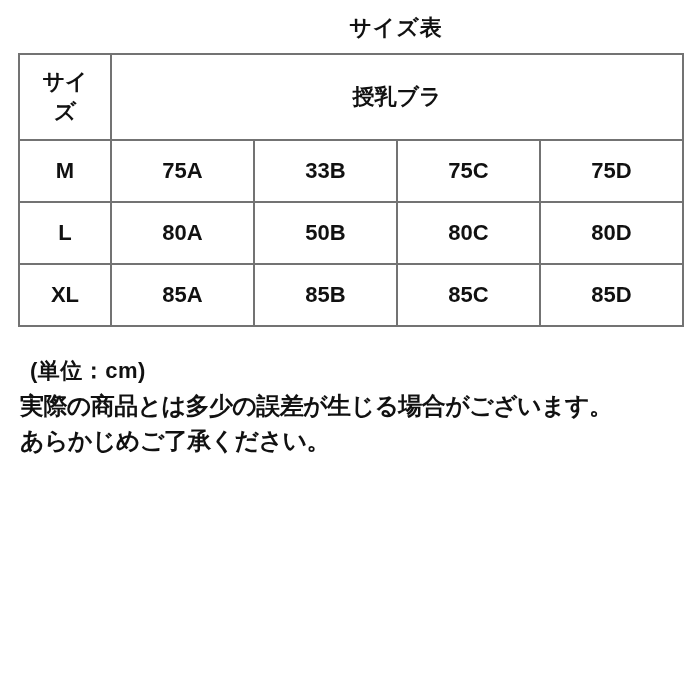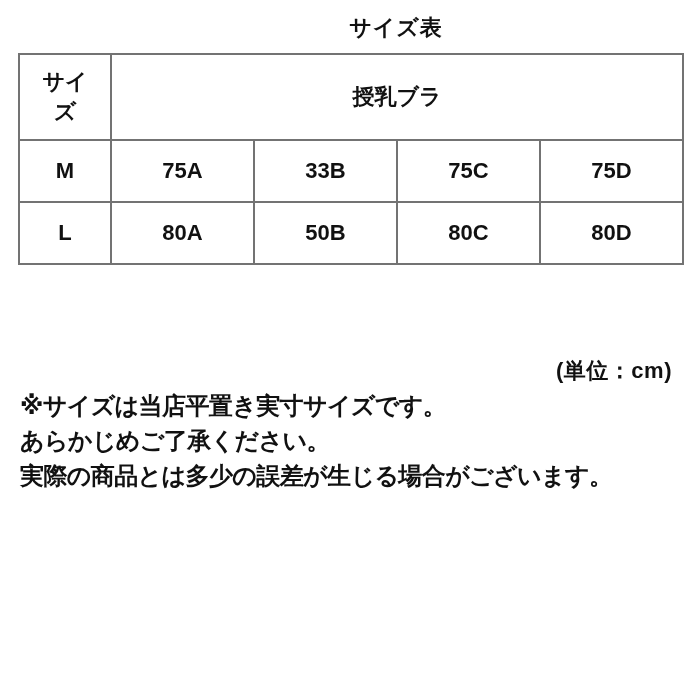--- a/index.html
+++ b/index.html
@@ -43,23 +43,23 @@
     font-size: 22px;
     font-weight: bold;
     color: #111111;
     padding: 12px;
   }
   tr.hdr-row  { height: 50px; }
   tr.data-row { height: 62px; }
   .unit-label {
     position: absolute;
     top: 356px;
-    left: 4px;
+    left: 30px;
     width: 668px;
-    text-align: right;
+    text-align: left;
     font-size: 22px;
     font-weight: bold;
     letter-spacing: 0.5px;
   }
   .notes {
     position: absolute;
     top: 388px;
     left: 20px;
     width: 660px;
     font-size: 24px;
@@ -93,22 +93,28 @@
       <td>75C</td>
       <td>75D</td>
     </tr>
     <tr class="data-row">
       <td>L</td>
       <td>80A</td>
       <td>50B</td>
       <td>80C</td>
       <td>80D</td>
     </tr>
+    <tr class="data-row">
+      <td>XL</td>
+      <td>85A</td>
+      <td>85B</td>
+      <td>85C</td>
+      <td>85D</td>
+    </tr>
   </tbody>
 </table>
 
 <div class="unit-label">(単位：cm)</div>
 
 <div class="notes">
-  <div>※サイズは当店平置き実寸サイズです。</div>
+  <div>実際の商品とは多少の誤差が生じる場合がございます。</div>
   <div>あらかじめご了承ください。</div>
-  <div>実際の商品とは多少の誤差が生じる場合がございます。</div>
 </div>
 
 </body></html>

